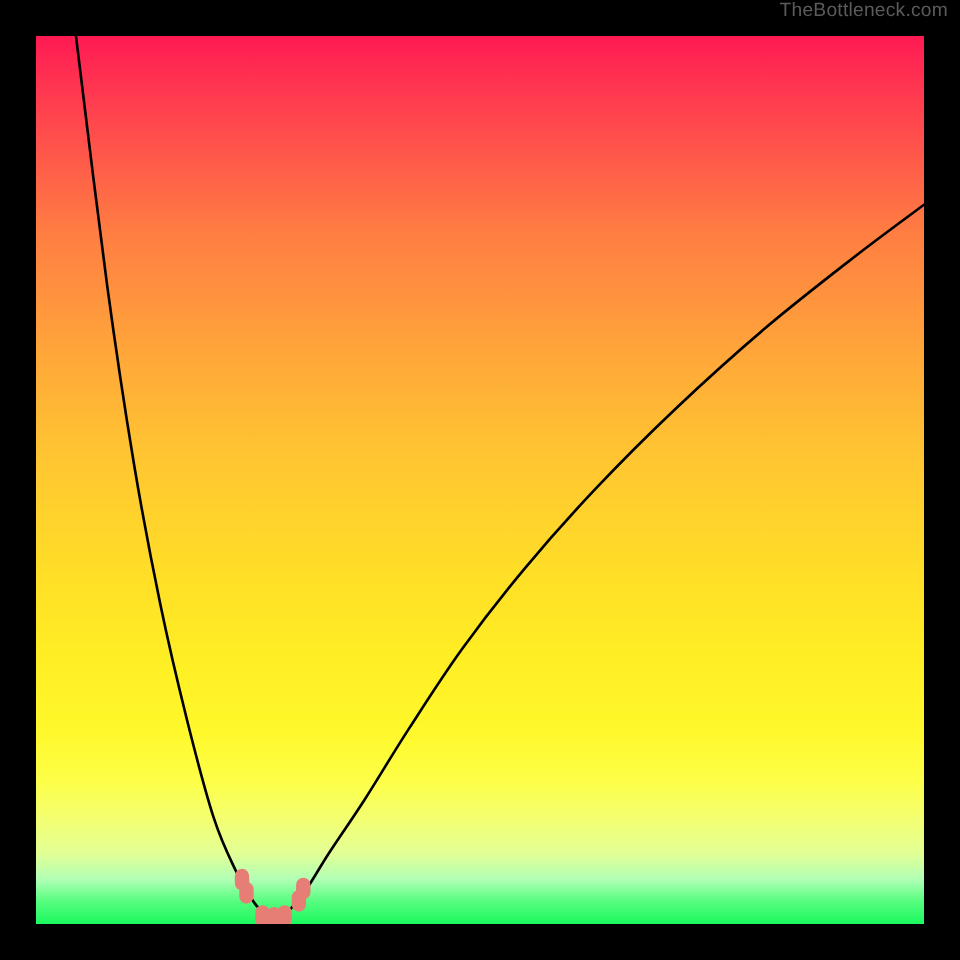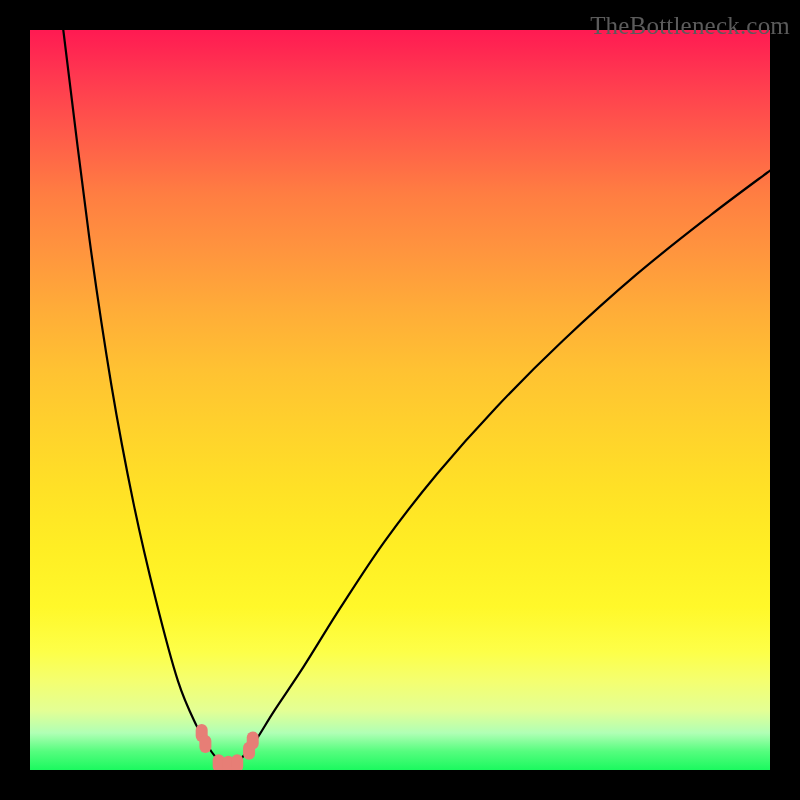--- a/index.html
+++ b/index.html
@@ -52,28 +52,27 @@
     );
   }
   .svg-overlay {
     position: absolute;
     left: 0; top: 0;
     width: 100%;
     height: 100%;
   }
   .watermark {
     position: absolute;
-    top: 12px;
+    top: 0;
     right: 10px;
     color: #5b5b5b;
-    font-size: 25px;
+    font-size: 16px;
     font-weight: 500;
     letter-spacing: 0.2px;
     user-select: none;
-    font-family: Liberation Serif, serif;
   }
 </style>
 </head>
 <body>
 
 <div class="frame">
   <div class="plot-area">
     <div class="gradient-bg"></div>
     <svg class="svg-overlay" viewBox="0 0 740 740" preserveAspectRatio="none">
       <path id="curve-left" fill="none" stroke="#000" stroke-width="2.2" stroke-linecap="round" d="M 33.3,0 C 37.61666666666667,34.53333333333334 51.18333333333334,148.00000000000006 59.2,207.20000000000005 C 67.21666666666667,266.40000000000003 74,310.8 81.4,355.2 C 88.80000000000001,399.59999999999997 96.2,437.83333333333337 103.60000000000001,473.6 C 111.00000000000001,509.3666666666667 118.4,540.1999999999999 125.80000000000001,569.8 C 133.20000000000002,599.4 141.21666666666667,630.2333333333333 148,651.2 C 154.78333333333333,672.1666666666667 160.95,683.8833333333333 166.5,695.6 C 172.05,707.3166666666667 176.98333333333332,715.0866666666667 181.29999999999998,721.5 C 185.61666666666665,727.9133333333333 189.31666666666666,730.9966666666667 192.4,734.08 C 195.48333333333335,737.1633333333334 198.56666666666666,739.0133333333333 199.8,740"></path>

